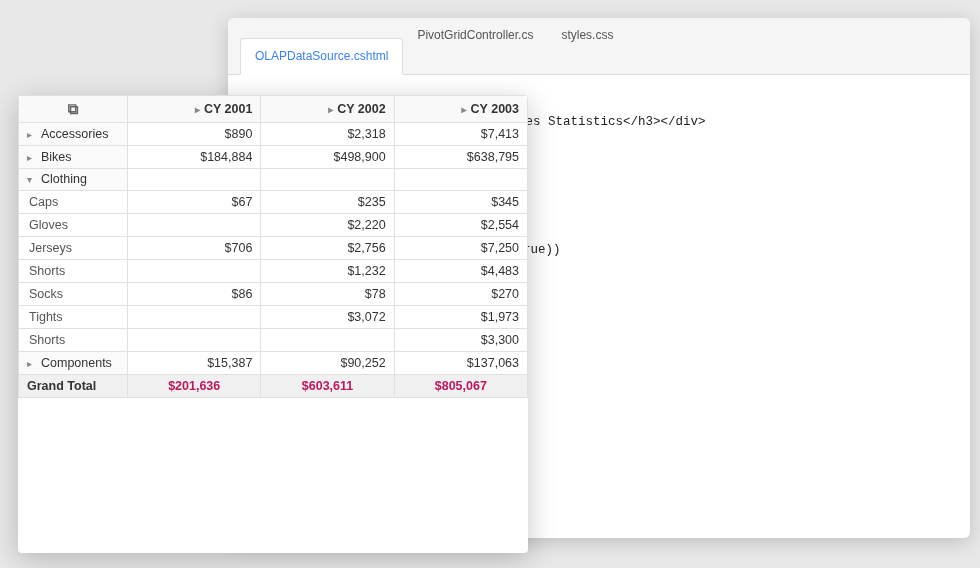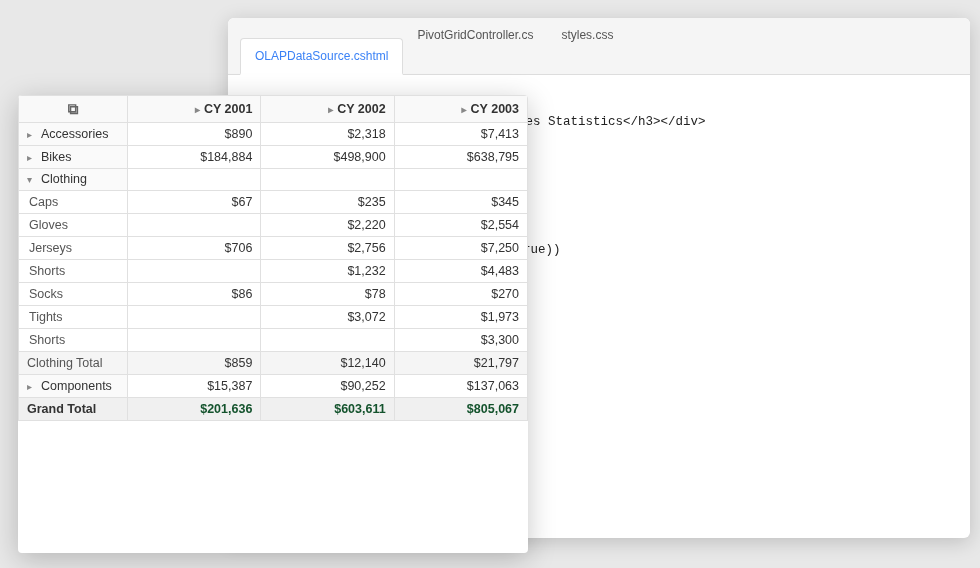--- a/index.html
+++ b/index.html
@@ -125,24 +125,24 @@
       color: #333;
     }
 
     td.grand-label {
       font-weight: 600;
       background: #f0f0f0;
       color: #333;
     }
 
     td.grand-value {
-      text-align: right;
+      text-align: center;
       background: #f0f0f0;
       font-weight: 600;
-      color: #14532d;
+      color: #be185d;
     }
 
     .expand-icon {
       display: inline-block;
       width: 10px;
       margin-right: 4px;
       color: #888;
       font-size: 10px;
     }
 
@@ -281,26 +281,20 @@
         <td class="value-col">$1,973</td>
       </tr>
 
       <tr>
         <td class="sub-label">Shorts</td>
         <td class="value-col"></td>
         <td class="value-col"></td>
         <td class="value-col">$3,300</td>
       </tr>
 
-      <tr>
-        <td class="total-label">Clothing Total</td>
-        <td class="total-value">$859</td>
-        <td class="total-value">$12,140</td>
-        <td class="total-value">$21,797</td>
-      </tr>
 
       <tr>
         <td class="label-col" style="cursor:pointer;margin-left:7px;">
           <span class="expand-icon">▸</span><span>Components</span>
         </td>
         <td class="value-col">$15,387</td>
         <td class="value-col">$90,252</td>
         <td class="value-col">$137,063</td>
       </tr>
 

